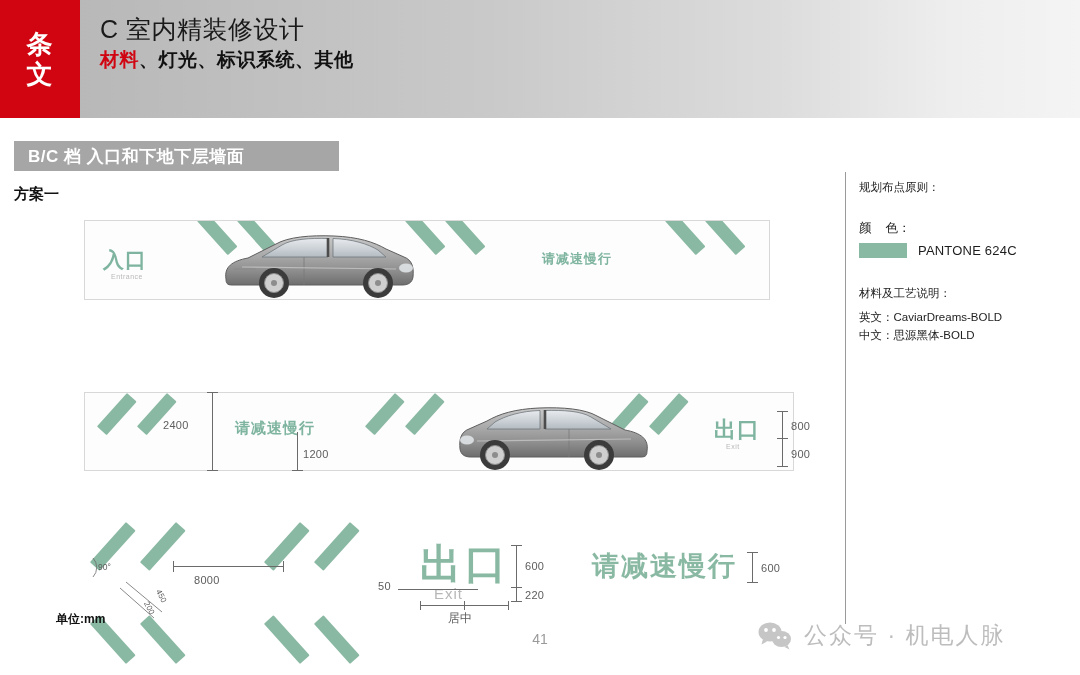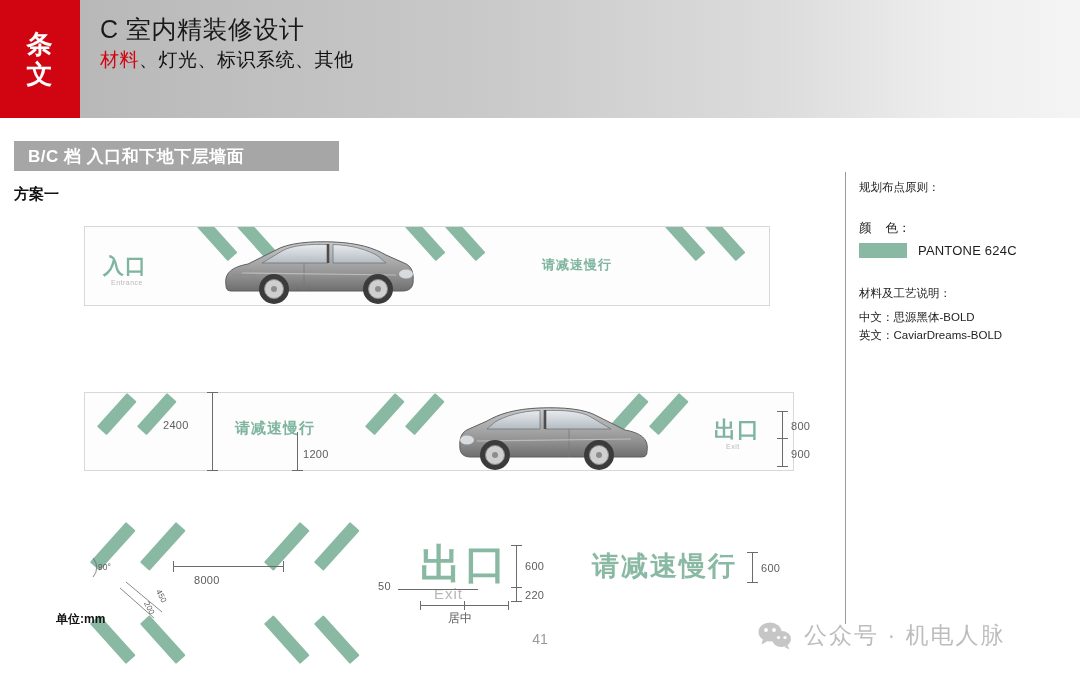--- a/index.html
+++ b/index.html
@@ -22,21 +22,21 @@
     display:flex; flex-direction:column; align-items:center; justify-content:center;
   }
   .header-red span{
     color:#fff; font-weight:bold; font-size:26px; line-height:30px; letter-spacing:1px;
   }
   .header-titles{
     position:absolute; left:100px; top:12px;
   }
   .h-line1{ font-size:25px; color:#1a1a1a; line-height:34px; letter-spacing:.5px;}
   .h-line2{ font-size:23px; color:#1a1a1a; line-height:30px; letter-spacing:.5px;}
-  .h-line3{ font-size:19px; font-weight:normal; color:#111; line-height:28px; letter-spacing:.5px;}
+  .h-line3{ font-size:19px; font-weight:bold; color:#111; line-height:28px; letter-spacing:.5px;}
   .h-line3 .red{ color:#d00511; }
 
   
   .logo{ position:absolute; right:20px; top:34px; display:flex; align-items:center; gap:7px;}
   .logo-mark{ width:42px; height:42px; position:relative; }
   .logo-text{ display:flex; flex-direction:column; align-items:flex-start;}
   .logo-cn{ font-size:19px; font-weight:bold; color:#0a7a3c; line-height:21px; letter-spacing:0px;}
   .logo-en{ font-size:10px; font-weight:bold; color:#0a7a3c; letter-spacing:1.6px; line-height:13px;
             border-top:1.5px solid #0a7a3c; margin-top:1px; padding-top:1px; width:100%;}
 
@@ -62,21 +62,21 @@
   .rp-swatch-row{ display:flex; align-items:center; gap:11px; margin-top:6px;}
   .swatch{ width:48px; height:15px; background:#8ab9a3; }
   .rp-pantone{ font-size:13px; color:#1d1d1d; letter-spacing:.2px;}
   .rp-mat{ margin-top:26px; }
   .rp-mat div{ font-size:11.5px; color:#222; line-height:18px;}
 
   
   .panel{
     position:absolute; background:#fdfdfd; border:1px solid #d8d8d8; overflow:hidden;
   }
-  #panel1{ left:84px; top:226px; width:686px; height:80px; }
+  #panel1{ left:84px; top:220px; width:686px; height:80px; }
   #panel2{ left:84px; top:392px; width:710px; height:79px; }
 
   
   .chev{ position:absolute; }
   .chev i{
     position:absolute; display:block; background:#8ab9a3;
     width:13px; border-radius:1px;
   }
 
   .panel-label{
@@ -146,22 +146,22 @@
     <span class="k1">颜</span>
       <span>色：</span>
   </div>
   <div class="rp-swatch-row">
     <div class="swatch" style="background: rgb(138, 185, 163);"></div>
     <div class="rp-pantone">PANTONE 624C</div>
   </div>
   <div class="rp-mat">
     <div>材料及工艺说明：</div>
     <div style="height:6px"></div>
+    <div>英文：CaviarDreams-BOLD</div>
     <div>中文：思源黑体-BOLD</div>
-    <div>英文：CaviarDreams-BOLD</div>
   </div>
 </div>
 
 <div class="panel" id="panel1">
 
   <div class="chev" style="left:112px;top:2px;width:44px;height:76px;">
     <i style="height:46px;left:0px;top:-2px;transform:rotate(-42deg);transform-origin:top left;"></i>
 
   </div>
   <div class="chev" style="left:152px;top:2px;width:44px;height:76px;">

